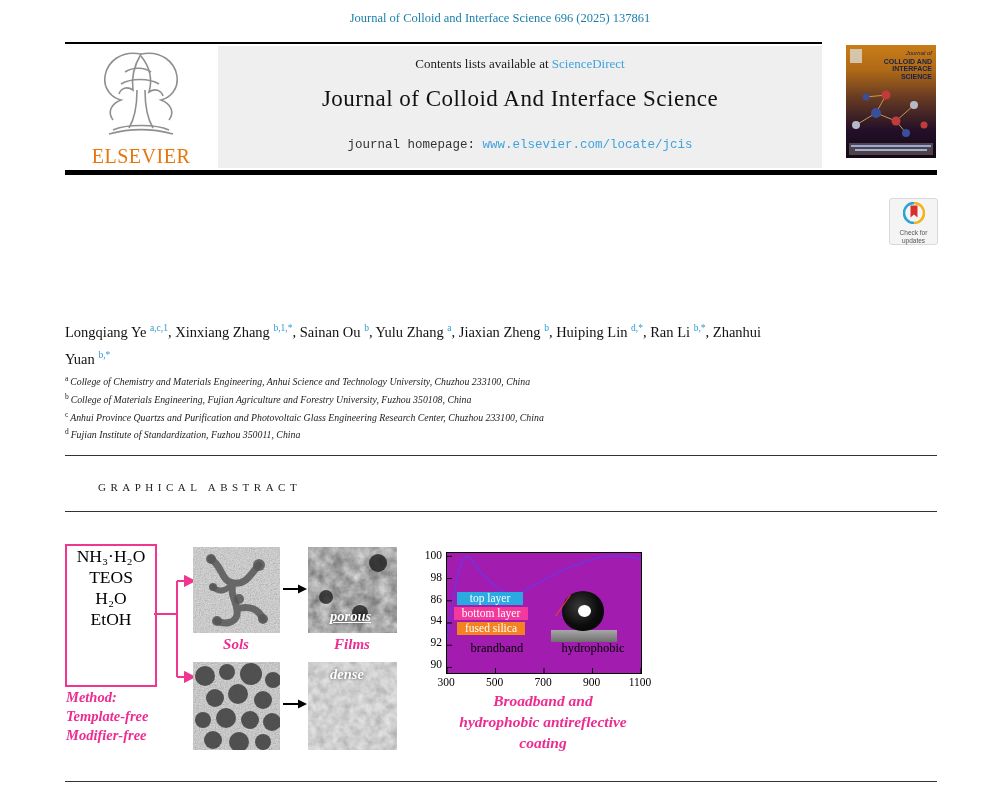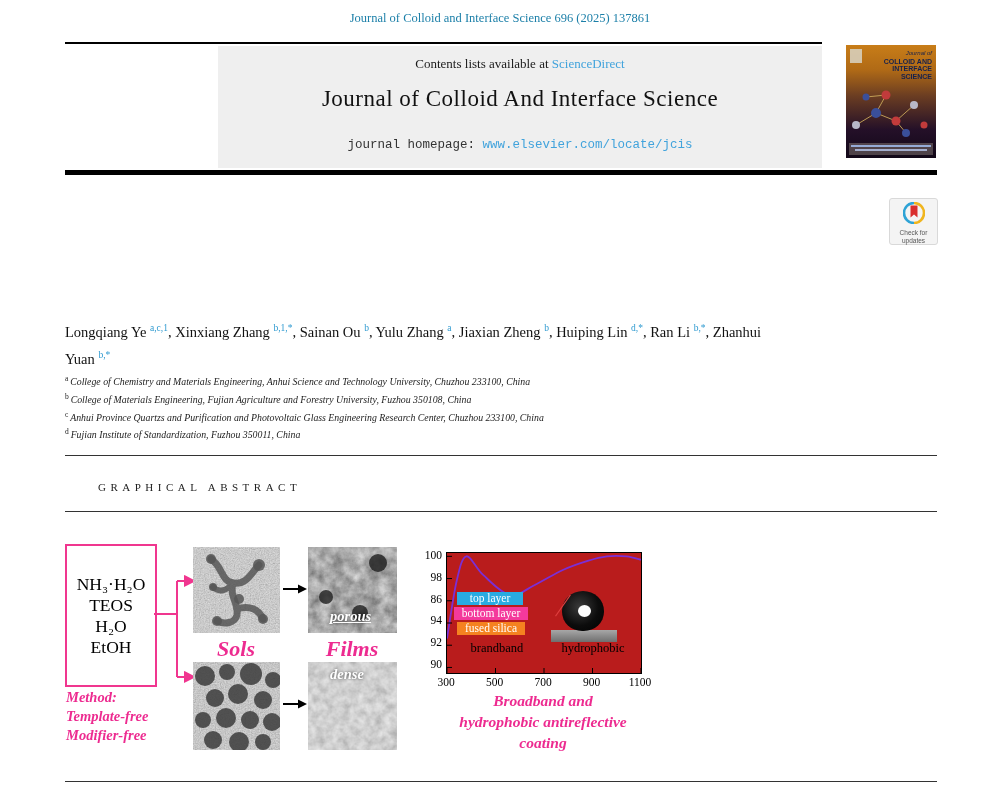--- a/index.html
+++ b/index.html
@@ -52,39 +52,39 @@
   #authors{top:317px;left:65px;width:710px;font-size:14.5px;line-height:23px;color:#111;}
   #authors sup{color:#2f9ad0;font-size:9.5px;}
   #affiliations{top:372px;left:65px;width:750px;font-size:9.8px;line-height:14.5px;font-style:italic;color:#222;}
   #affiliations sup{font-style:normal;font-size:7.5px;}
 
   
   #ga-heading{top:481px;left:65px;font-size:11px;letter-spacing:4.5px;color:#222;padding-left:33px;}
 
   
   #reagent-box{top:544px;left:65px;width:88px;height:139px;border:2px solid #f0368f;
-               display:flex;flex-direction:column;justify-content:center;align-items:center;
+               display:flex;flex-direction:column;justify-content:flex-start;align-items:center;
                font-size:17.5px;color:#000;}
   #method{top:688px;left:66px;font-size:14.5px;line-height:19px;font-weight:bold;font-style:italic;color:#ed2b90;}
   .ga-img{overflow:hidden;background:#bbb;}
   #tem1{top:547px;left:193px;width:87px;height:86px;}
   #tem2{top:662px;left:193px;width:87px;height:88px;}
   #sem1{top:547px;left:308px;width:89px;height:86px;}
   #sem2{top:662px;left:308px;width:89px;height:88px;}
   .img-label{position:absolute;color:#fff;font-style:italic;font-weight:bold;font-size:14.5px;
              text-shadow:0 0 3px rgba(0,0,0,.6);}
   #label-porous{top:608px;left:330px;text-decoration:underline;}
   #label-dense{top:666px;left:330px;}
-  .flow-label{position:absolute;width:90px;text-align:center;font-size:22px;font-weight:bold;
+  .flow-label{position:absolute;width:90px;text-align:center;font-size:15px;font-weight:bold;
               font-style:italic;color:#ed2b90;}
   #label-sols{top:636px;left:191px;}
   #label-films{top:636px;left:307px;}
 
   
-  #plot{top:552px;left:446px;width:194px;height:120px;border:1.4px solid #000;background:#b91c1c;}
+  #plot{top:552px;left:446px;width:194px;height:120px;border:1.4px solid #000;background:#a21caf;}
   #curve-svg{position:absolute;top:0;left:0;width:100%;height:100%;}
   #yticks{top:549px;left:408px;width:34px;height:121px;display:flex;flex-direction:column;
           justify-content:space-between;text-align:right;font-size:11.5px;color:#000;}
   #xticks{top:676px;left:446px;width:194px;height:14px;font-size:11.5px;color:#000;}
   #xticks span{position:absolute;transform:translateX(-50%);}
   .legend-box{position:absolute;color:#fff;font-size:11.5px;text-align:center;line-height:13px;height:13px;}
   #plot-note-left{position:absolute;left:2px;top:88px;width:96px;text-align:center;font-size:12.5px;color:#000;}
   #plot-note-right{position:absolute;left:98px;top:88px;width:96px;text-align:center;font-size:12.5px;color:#000;}
   #substrate{position:absolute;left:104px;top:77px;width:66px;height:12px;
              background:linear-gradient(180deg,#a7a7a7,#6f6f6f);}
@@ -98,20 +98,37 @@
 </style>
 </head>
 <body>
 
 <div id="page">
 
   <div id="citation" class="abs">Journal of Colloid and Interface Science 696 (2025) 137861</div>
 
   <div id="rule-top" class="abs rule"></div>
 
+  <div id="elsevier" class="abs">
+    <svg id="els-tree" width="100" height="96" viewBox="0 0 100 96">
+      <g fill="none" stroke="#8f8f8f" stroke-width="1.6">
+        <path d="M50 8 C30 4,16 16,14 30 C12 44,22 52,30 54 C20 58,16 66,22 74"></path>
+        <path d="M50 8 C70 4,84 16,86 30 C88 44,78 52,70 54 C80 58,84 66,78 74"></path>
+        <path d="M50 8 C44 18,40 30,42 44 C36 40,30 42,28 48"></path>
+        <path d="M50 10 C58 20,62 32,58 46 C64 42,70 44,72 50"></path>
+        <path d="M46 44 C46 60,44 72,38 82"></path>
+        <path d="M54 44 C54 60,56 72,62 82"></path>
+        <path d="M22 84 C35 78,65 78,78 84"></path>
+        <path d="M18 88 C40 82,60 82,82 88"></path>
+        <path d="M34 26 C40 22,52 20,60 26"></path>
+        <path d="M30 38 C40 32,58 32,68 38"></path>
+      </g>
+    </svg>
+    <div id="els-name">ELSEVIER</div>
+  </div>
 
   <div id="banner" class="abs">
     <div id="journal-title" class="abs">Journal of Colloid And Interface Science</div>
     <div id="contents-line" class="abs">
       <span>Contents lists available at </span><span class="link-blue">ScienceDirect</span>
     </div>
     <div id="homepage-line" class="abs">
       <span>journal homepage: </span><span class="link-blue">www.elsevier.com/locate/jcis</span>
     </div>
   </div>

